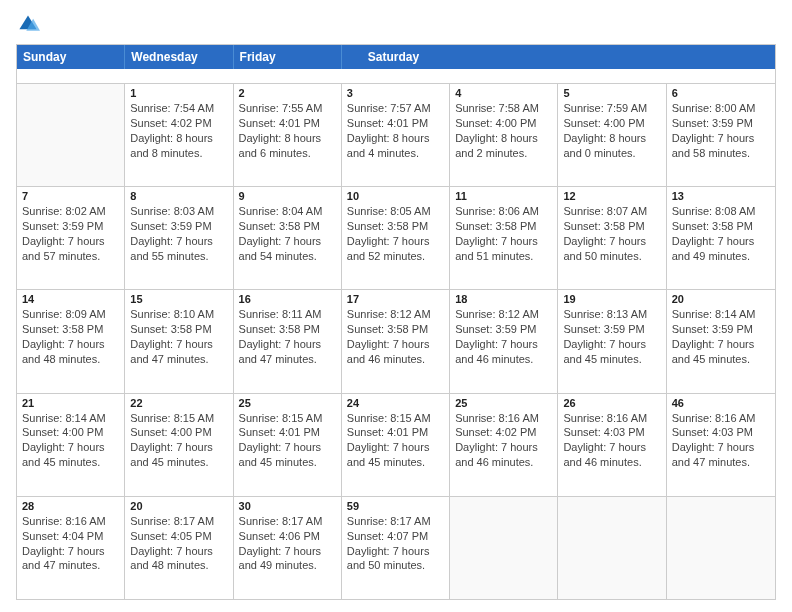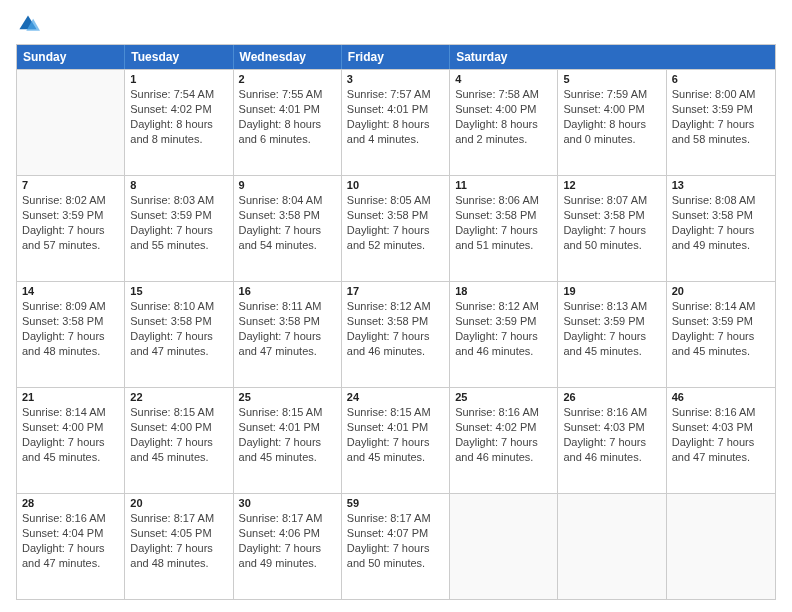--- a/index.html
+++ b/index.html
@@ -49,34 +49,35 @@
     }
     .subtitle {
       font-size: 14px;
       color: #555;
     }
     .calendar {
       flex: 1;
       display: flex;
       flex-direction: column;
       border: 1px solid #ccc;
+      gap: 14px;
     }
     .cal-header {
       display: grid;
       grid-template-columns: repeat(7, 1fr);
       background: #2a6cc4;
     }
     .cal-header-cell {
       color: #fff;
       font-size: 12px;
       font-weight: bold;
       padding: 5px 6px;
       border-right: 1px solid #4a8cd4;
     }
-    .cal-header-cell:last-child { border-right: none; }
+    .cal-header-cell:last-child { border-right: none; margin-left: 20px; }
     .cal-body {
       flex: 1;
       display: flex;
       flex-direction: column;
     }
     .cal-row {
       display: grid;
       grid-template-columns: repeat(7, 1fr);
       flex: 1;
       border-top: 1px solid #ccc;
@@ -122,21 +123,20 @@
     </div>
     <div class="title-area">
       <div class="month-title"></div>
       <div class="subtitle"></div>
     </div>
   </div>
 
   <div class="calendar">
     <div class="cal-header">
     <div class="cal-header-cell">Sunday</div>
-        <div class="cal-header-cell">Tuesday</div>
         <div class="cal-header-cell">Wednesday</div>
         <div class="cal-header-cell">Friday</div>
         <div class="cal-header-cell">Saturday</div>
       </div>
     <div class="cal-body">
     <div class="cal-row">
           <div class="cal-cell empty"></div>
           <div class="cal-cell">
             <span class="day-num">1</span>
             <p>Sunrise: 7:54 AM<br>Sunset: 4:02 PM<br>Daylight: 8 hours and 8 minutes.</p>

